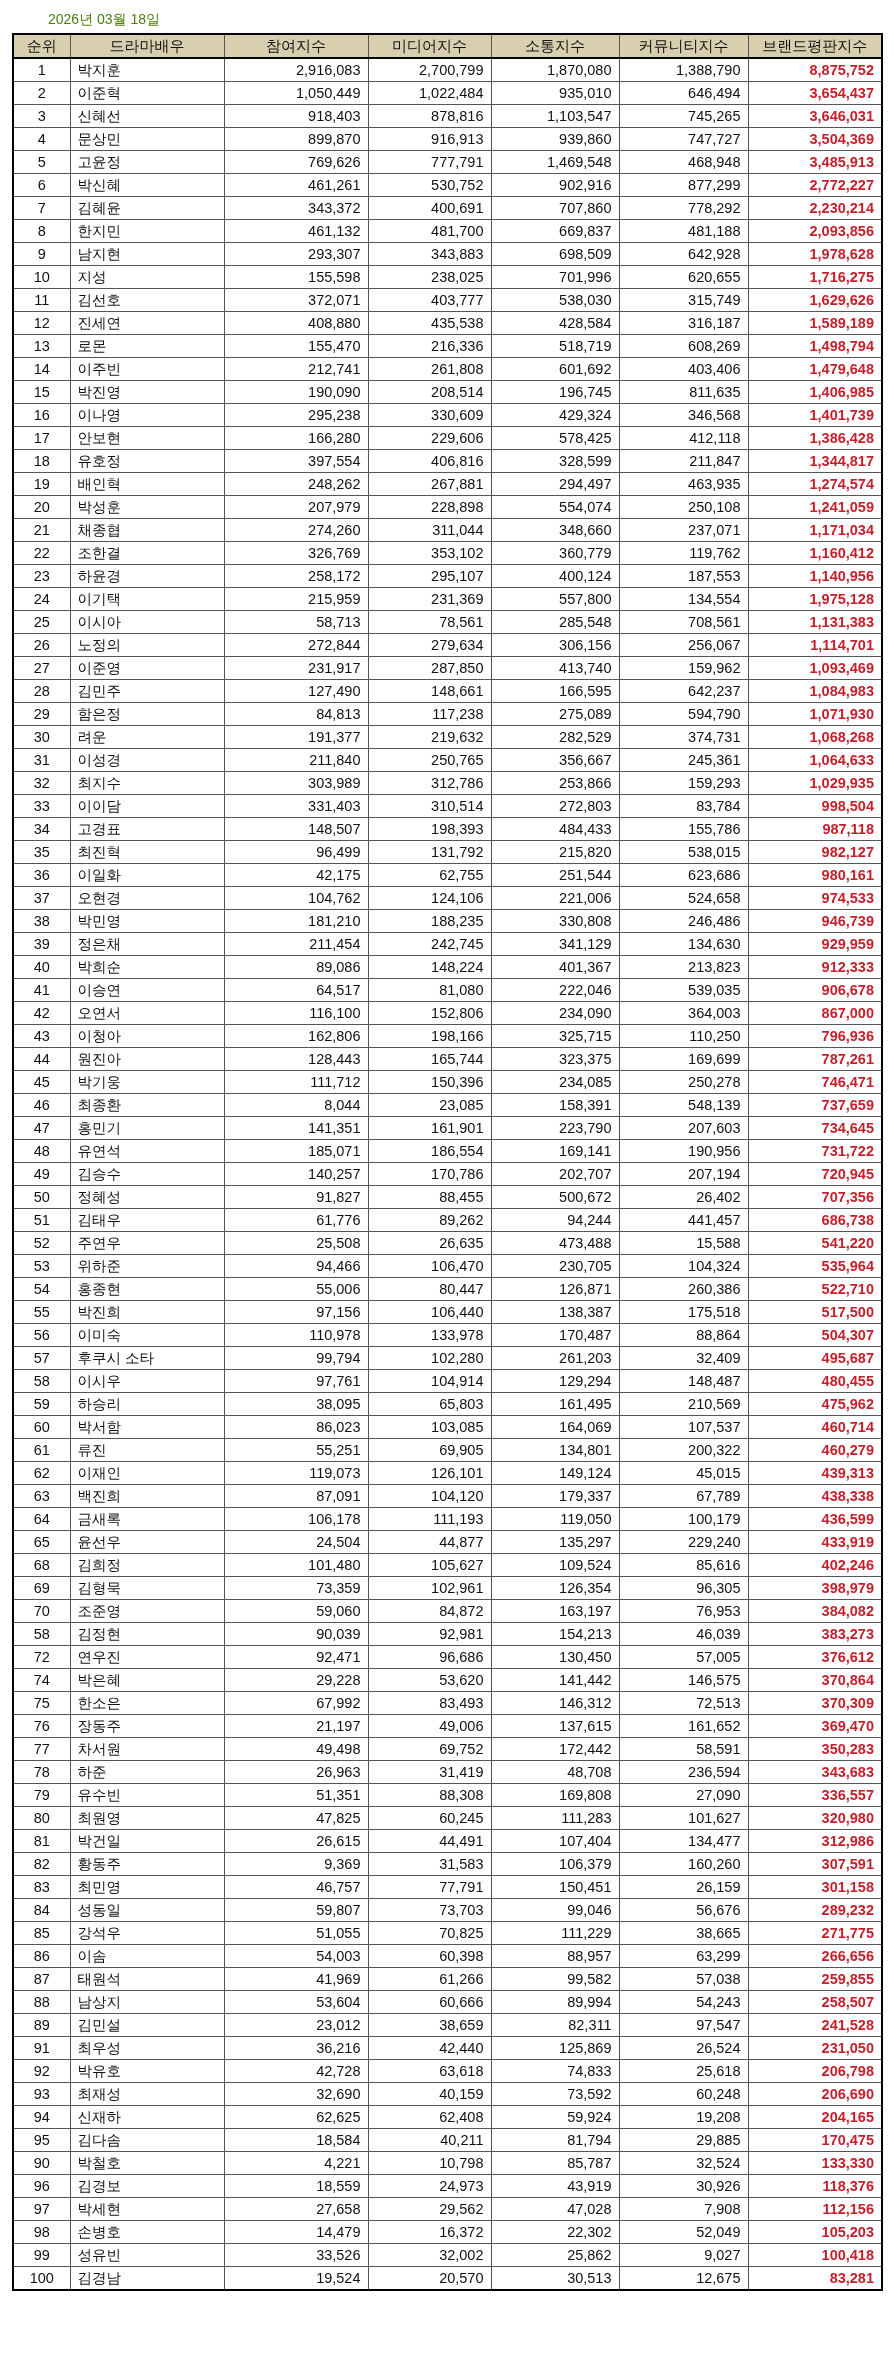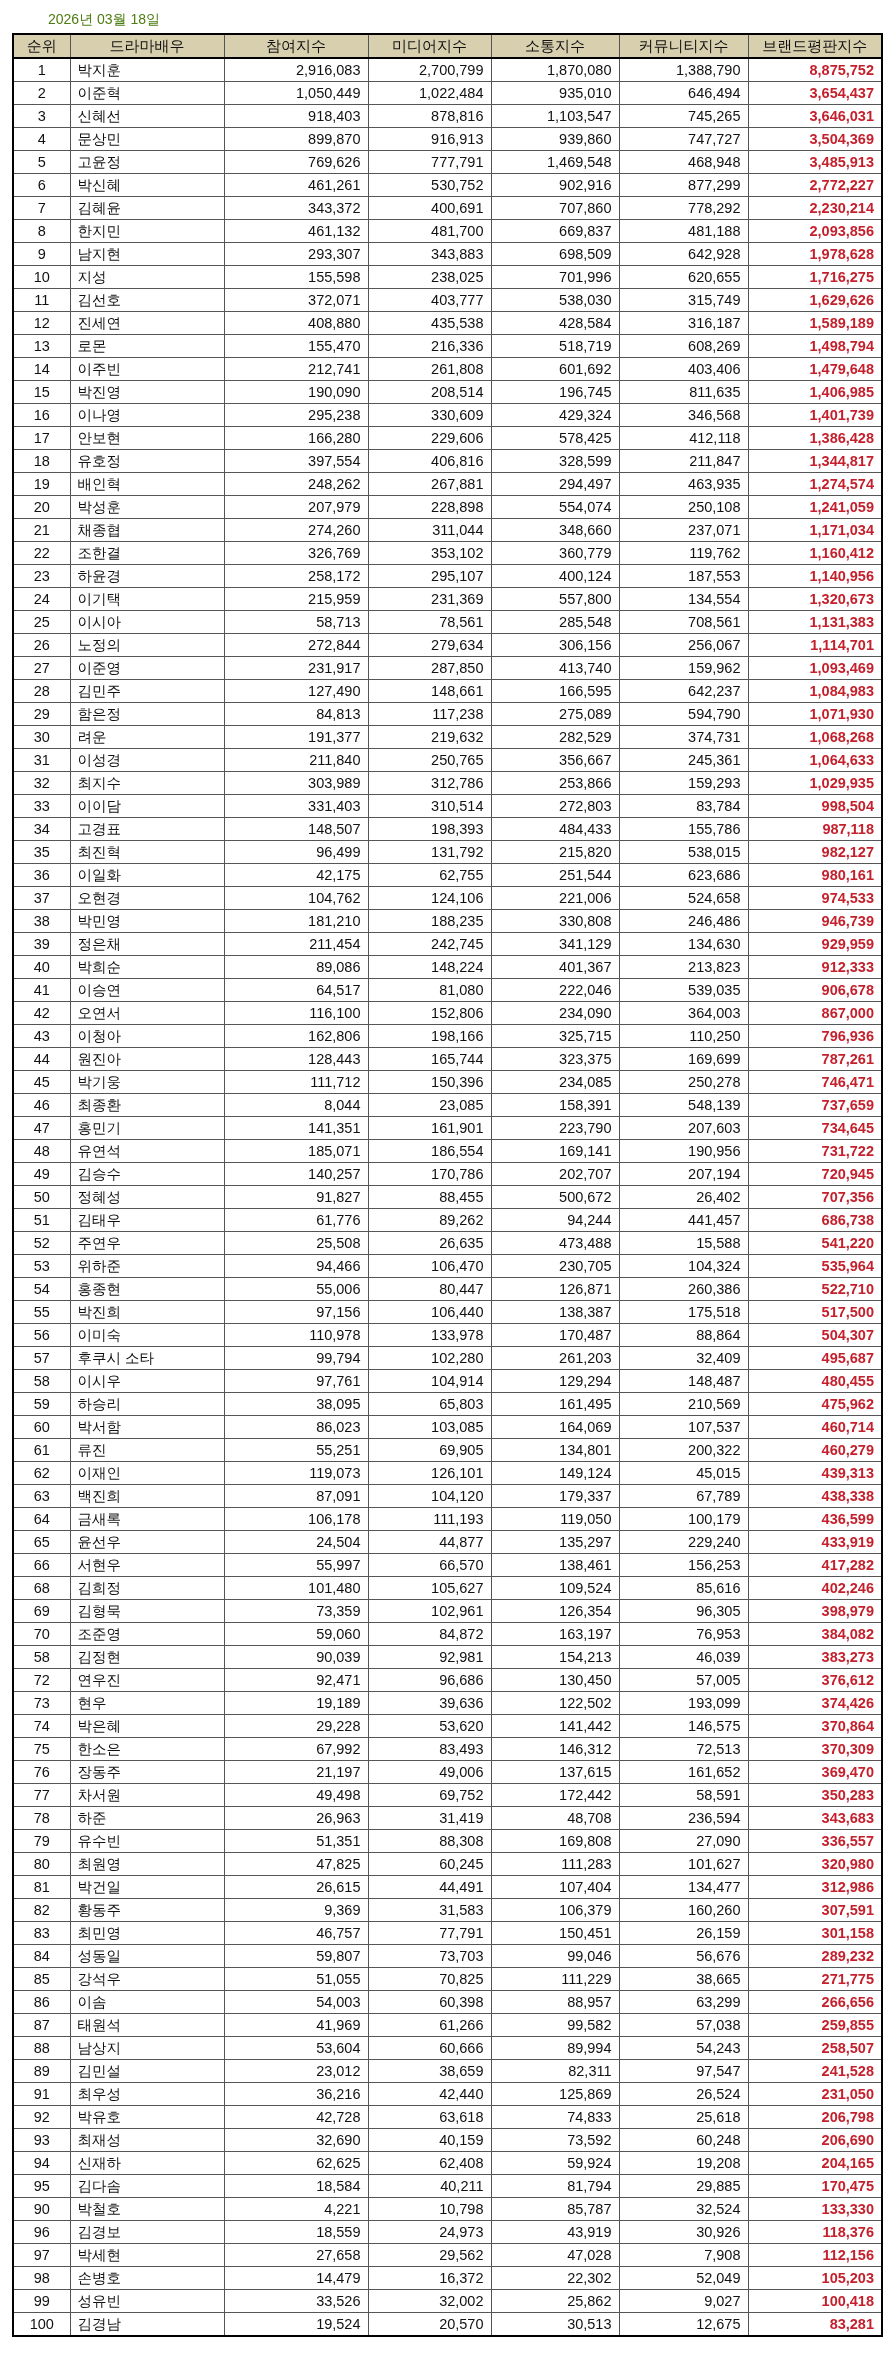--- a/index.html
+++ b/index.html
@@ -254,21 +254,21 @@
         <td class="num">187,553</td>
         <td class="brand">1,140,956</td>
       </tr>
       <tr>
         <td class="rank-cell">24</td>
         <td class="name-cell">이기택</td>
         <td class="num">215,959</td>
         <td class="num">231,369</td>
         <td class="num">557,800</td>
         <td class="num">134,554</td>
-        <td class="brand">1,320,673</td>
+        <td class="brand">1,975,128</td>
       </tr>
       <tr>
         <td class="rank-cell">25</td>
         <td class="name-cell">이시아</td>
         <td class="num">58,713</td>
         <td class="num">78,561</td>
         <td class="num">285,548</td>
         <td class="num">708,561</td>
         <td class="brand">1,131,383</td>
       </tr>
@@ -626,29 +626,20 @@
       <tr>
         <td class="rank-cell">65</td>
         <td class="name-cell">윤선우</td>
         <td class="num">24,504</td>
         <td class="num">44,877</td>
         <td class="num">135,297</td>
         <td class="num">229,240</td>
         <td class="brand">433,919</td>
       </tr>
       <tr>
-        <td class="rank-cell">66</td>
-        <td class="name-cell">서현우</td>
-        <td class="num">55,997</td>
-        <td class="num">66,570</td>
-        <td class="num">138,461</td>
-        <td class="num">156,253</td>
-        <td class="brand">417,282</td>
-      </tr>
-      <tr>
         <td class="rank-cell">68</td>
         <td class="name-cell">김희정</td>
         <td class="num">101,480</td>
         <td class="num">105,627</td>
         <td class="num">109,524</td>
         <td class="num">85,616</td>
         <td class="brand">402,246</td>
       </tr>
       <tr>
         <td class="rank-cell">69</td>
@@ -680,29 +671,20 @@
       <tr>
         <td class="rank-cell">72</td>
         <td class="name-cell">연우진</td>
         <td class="num">92,471</td>
         <td class="num">96,686</td>
         <td class="num">130,450</td>
         <td class="num">57,005</td>
         <td class="brand">376,612</td>
       </tr>
       <tr>
-        <td class="rank-cell">73</td>
-        <td class="name-cell">현우</td>
-        <td class="num">19,189</td>
-        <td class="num">39,636</td>
-        <td class="num">122,502</td>
-        <td class="num">193,099</td>
-        <td class="brand">374,426</td>
-      </tr>
-      <tr>
         <td class="rank-cell">74</td>
         <td class="name-cell">박은혜</td>
         <td class="num">29,228</td>
         <td class="num">53,620</td>
         <td class="num">141,442</td>
         <td class="num">146,575</td>
         <td class="brand">370,864</td>
       </tr>
       <tr>
         <td class="rank-cell">75</td>

